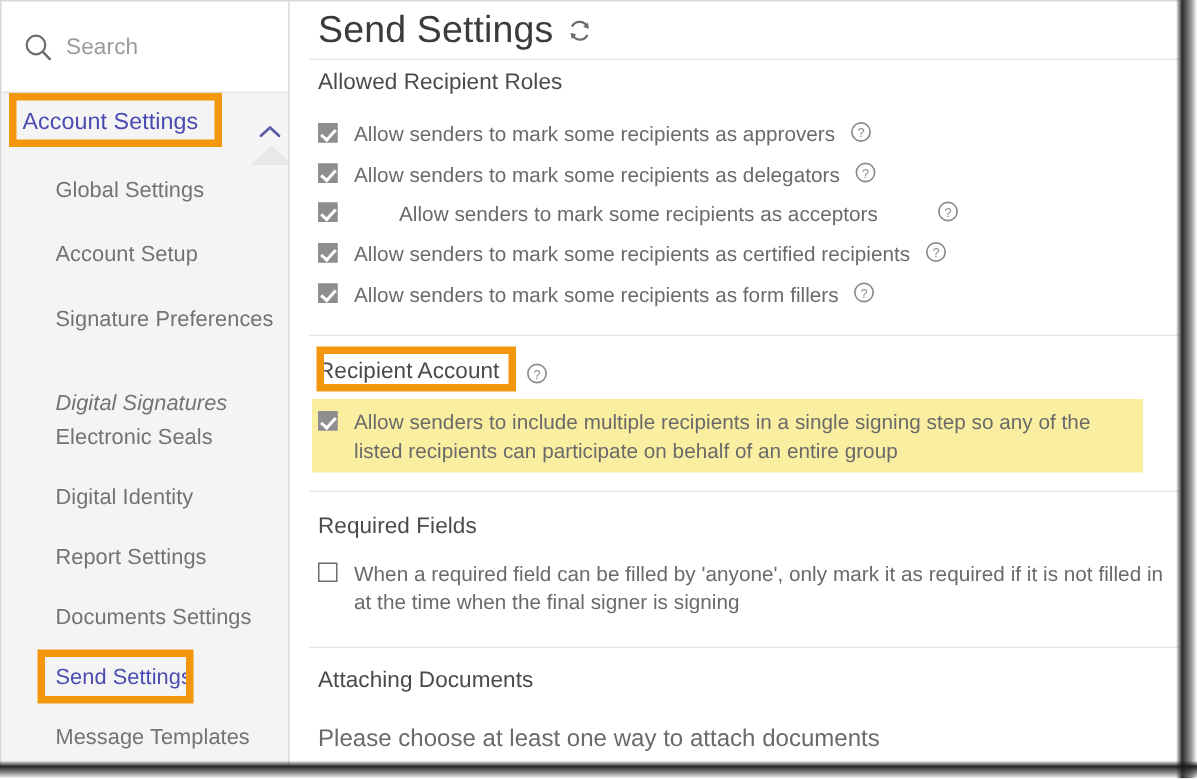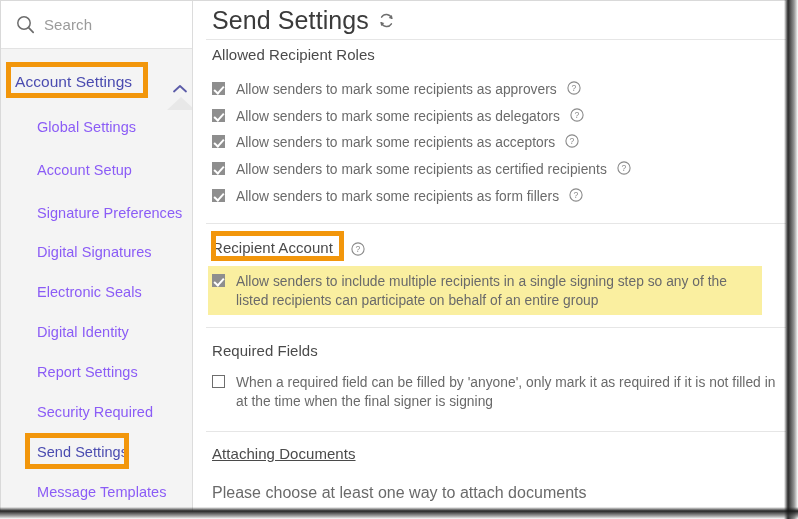--- a/index.html
+++ b/index.html
@@ -67,21 +67,21 @@
     background: #f4f4f4;
     box-sizing: border-box;
     border-right: 1px solid #dcdcdc;
     overflow: hidden;
   }
 
   #search-box {
     position: absolute;
     left: 0; top: 0;
     width: 191px;
-    height: 48px;
+    height: 61px;
     background: #ffffff;
     border-bottom: 1px solid #e3e3e3;
     box-sizing: border-box;
     display: flex;
     align-items: center;
     padding-left: 14px;
   }
   #search-icon-wrap {
     width: 20px; height: 20px;
     margin-right: 9px;
@@ -160,21 +160,21 @@
     left: 211px;
     top: 231px;
     width: 133px;
     height: 30px;
     border: 5px solid #F2960B;
   }
 
   .sb-item {
     padding-left: 36px;
     font-size: 14.5px;
-    color: #8b5cf6;
+    color: #737373;
     letter-spacing: 0.05px;
     height: 43px;
   }
   .sb-item.active-label {
     color: #4a4bb0;
   }
 
   
   #main {
     position: absolute;
@@ -322,34 +322,34 @@
 
     <div class="sb-row sb-item" style="top:104px;">
       <span>Global Settings</span>
     </div>
     <div class="sb-row sb-item" style="top:147px;">
       <span>Account Setup</span>
     </div>
     <div class="sb-row sb-item" style="top:190px;">
       <span>Signature Preferences</span>
     </div>
-    <div class="sb-row sb-item" style="top:229px;">
+    <div class="sb-row sb-item" style="top:246px;font-style:italic;">
       <span>Digital Signatures</span>
     </div>
     <div class="sb-row sb-item" style="top:269px;">
       <span>Electronic Seals</span>
     </div>
     <div class="sb-row sb-item" style="top:309px;">
       <span>Digital Identity</span>
     </div>
     <div class="sb-row sb-item" style="top:349px;">
       <span>Report Settings</span>
     </div>
     <div class="sb-row sb-item" style="top:389px;">
-      <span>Security Required</span>
+      <span>Documents Settings</span>
     </div>
     <div class="sb-row sb-item active-label" style="top:429px;">
       <span>Send Settings</span>
     </div>
     <div class="sb-row sb-item" style="top:469px;">
       <span>Message Templates</span>
     </div>
   </div>
 
   <div id="main">
@@ -385,21 +385,21 @@
       <span class="cbox checked"></span>
       <span class="opt-label">Allow senders to mark some recipients as delegators</span>
       <span class="help-icon">
         <svg width="14" height="14" viewBox="0 0 14 14">
           <circle cx="7" cy="7" r="6.1" fill="none" stroke="#8a8a8a" stroke-width="1.1"></circle>
           <text x="7" y="10.4" text-anchor="middle" font-size="8.6" fill="#8a8a8a" font-family="Liberation Sans, sans-serif">?</text>
         </svg>
       </span>
     </div>
 
-    <div class="opt-row" style="top:132px;">
+    <div class="opt-row" style="top:132px;gap:30px;">
       <span class="cbox checked"></span>
       <span class="opt-label">Allow senders to mark some recipients as acceptors</span>
       <span class="help-icon">
         <svg width="14" height="14" viewBox="0 0 14 14">
           <circle cx="7" cy="7" r="6.1" fill="none" stroke="#8a8a8a" stroke-width="1.1"></circle>
           <text x="7" y="10.4" text-anchor="middle" font-size="8.6" fill="#8a8a8a" font-family="Liberation Sans, sans-serif">?</text>
         </svg>
       </span>
     </div>
 
@@ -446,21 +446,21 @@
 
     <div class="section-heading" style="top:341px;">Required Fields</div>
 
     <div class="opt-row" style="top:372px; width:572px;">
       <span class="cbox unchecked"></span>
       <span class="opt-label">When a required field can be filled by 'anyone', only mark it as required if it is not filled in at the time when the final signer is signing</span>
     </div>
 
     <div class="divider" style="top:430px;"></div>
 
-    <div class="section-heading" style="top:444px;text-decoration:underline;">Attaching Documents</div>
+    <div class="section-heading" style="top:444px;">Attaching Documents</div>
 
     <div class="static-text" style="top:483px;">Please choose at least one way to attach documents</div>
   </div>
 
   <div class="hl-box" id="hl-account-settings"></div>
   <div class="hl-box" id="hl-send-settings"></div>
   <div class="hl-box" id="hl-recipient-groups"></div>
 
   <div id="frame-line-top"></div>
   <div id="frame-line-left"></div>

